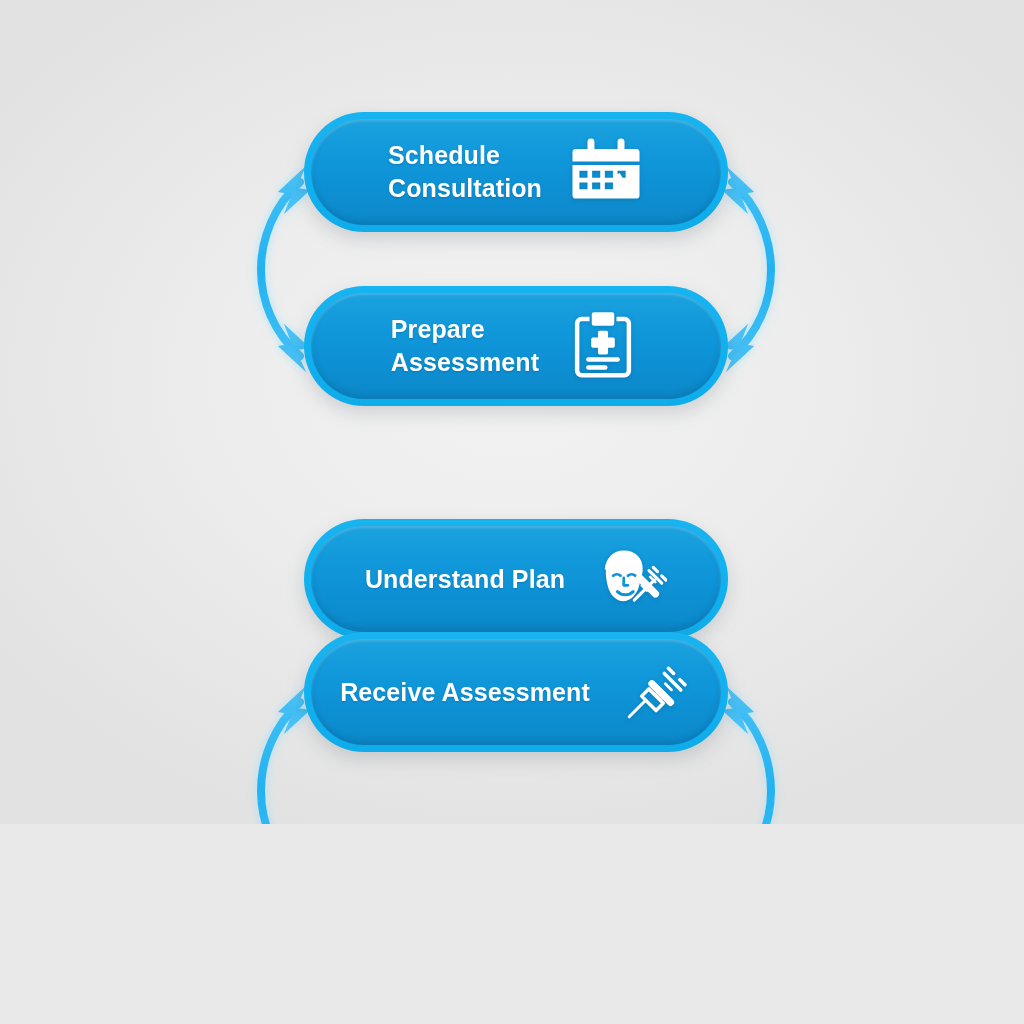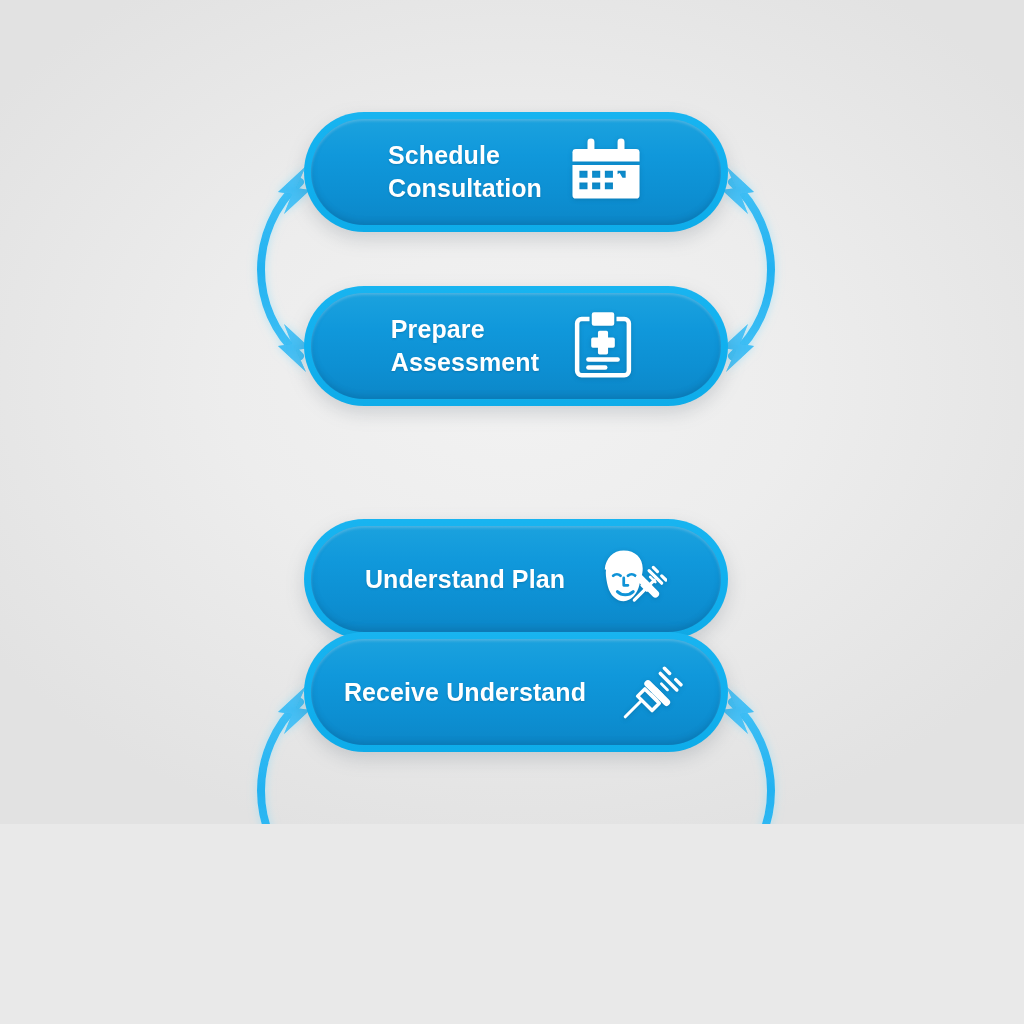--- a/index.html
+++ b/index.html
@@ -213,21 +213,21 @@
             <path d="M52 34 l5 5" stroke-width="2.4"></path>
             <path d="M56 30 l5 5" stroke-width="2.4"></path>
           </g>
         </svg>
       </div>
     </div>
   </div>
 
   <div class="step step-4">
     <div class="step-inner">
-      <div class="step-label">Receive Understand</div>
+      <div class="step-label">Receive Assessment</div>
       <div class="step-icon">
         <svg width="66" height="70" viewBox="0 0 64 64" fill="none" stroke="#ffffff" stroke-linecap="round" stroke-linejoin="round">
           <path d="M8 56 L24 40" stroke-width="3"></path>
           <path d="M20 36 L34 50 l7 -7 L27 29 z" stroke-width="3.4"></path>
           <path d="M30 24 L48 42" stroke-width="7"></path>
           <path d="M42 14 L58 30" stroke-width="3.4"></path>
           <path d="M46 9 L51 14" stroke-width="3.4"></path>
           <path d="M57 20 L62 25" stroke-width="3.4"></path>
           <path d="M33 34 l6 6" stroke-width="2.6"></path>
           <path d="M38 29 l6 6" stroke-width="2.6"></path>

